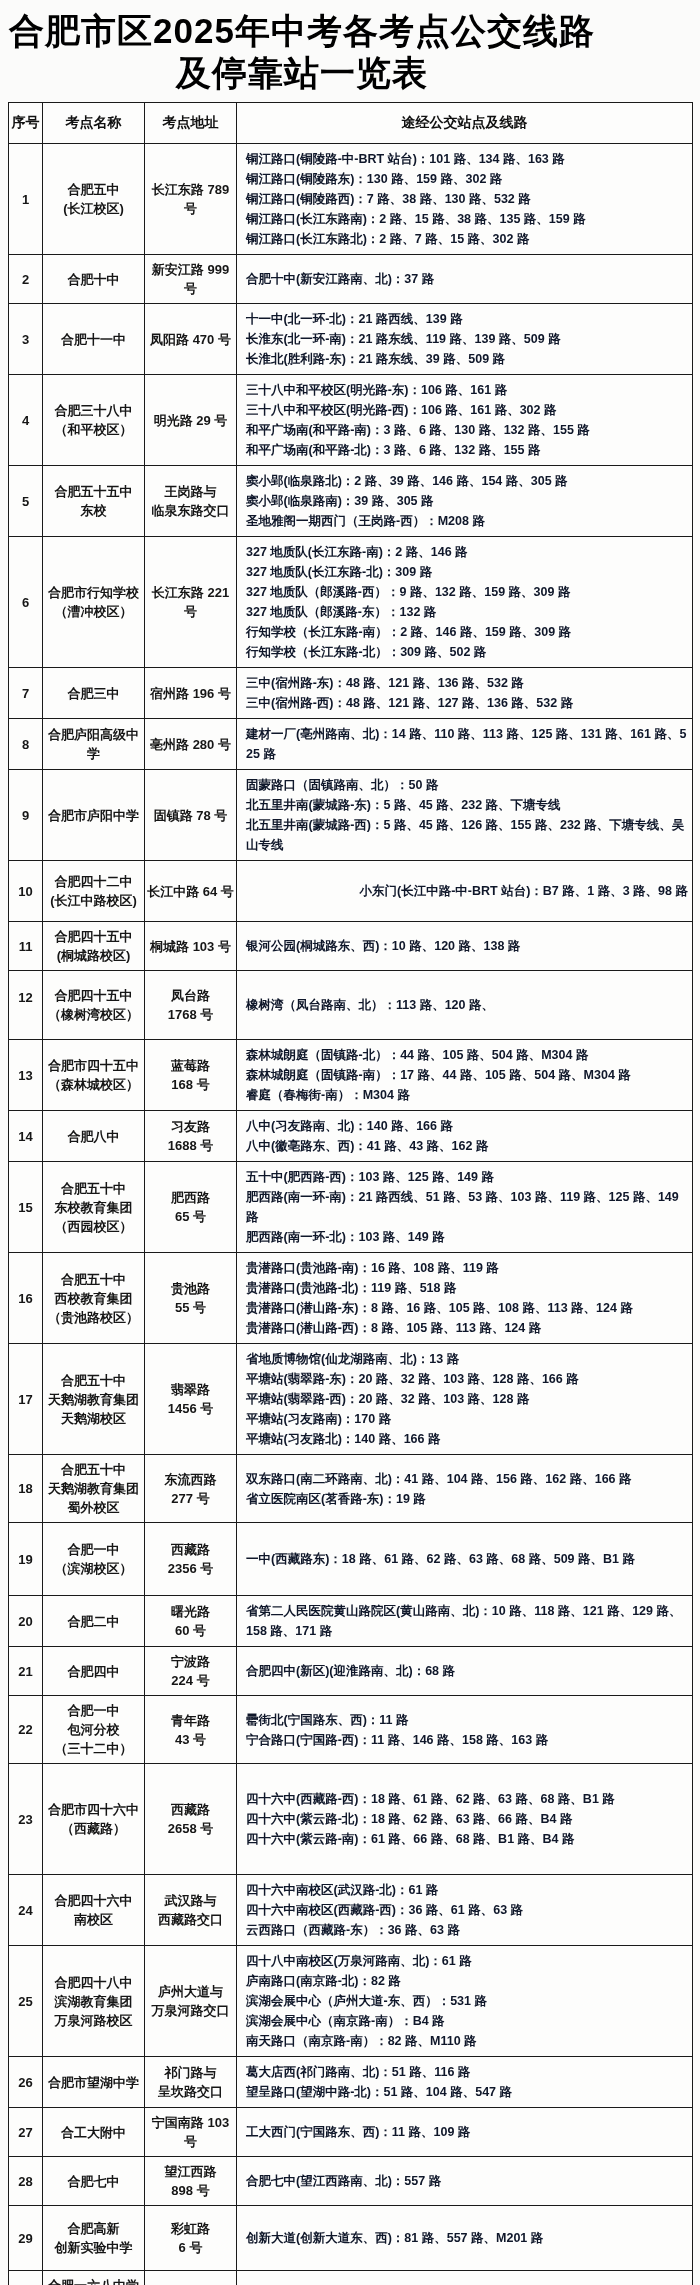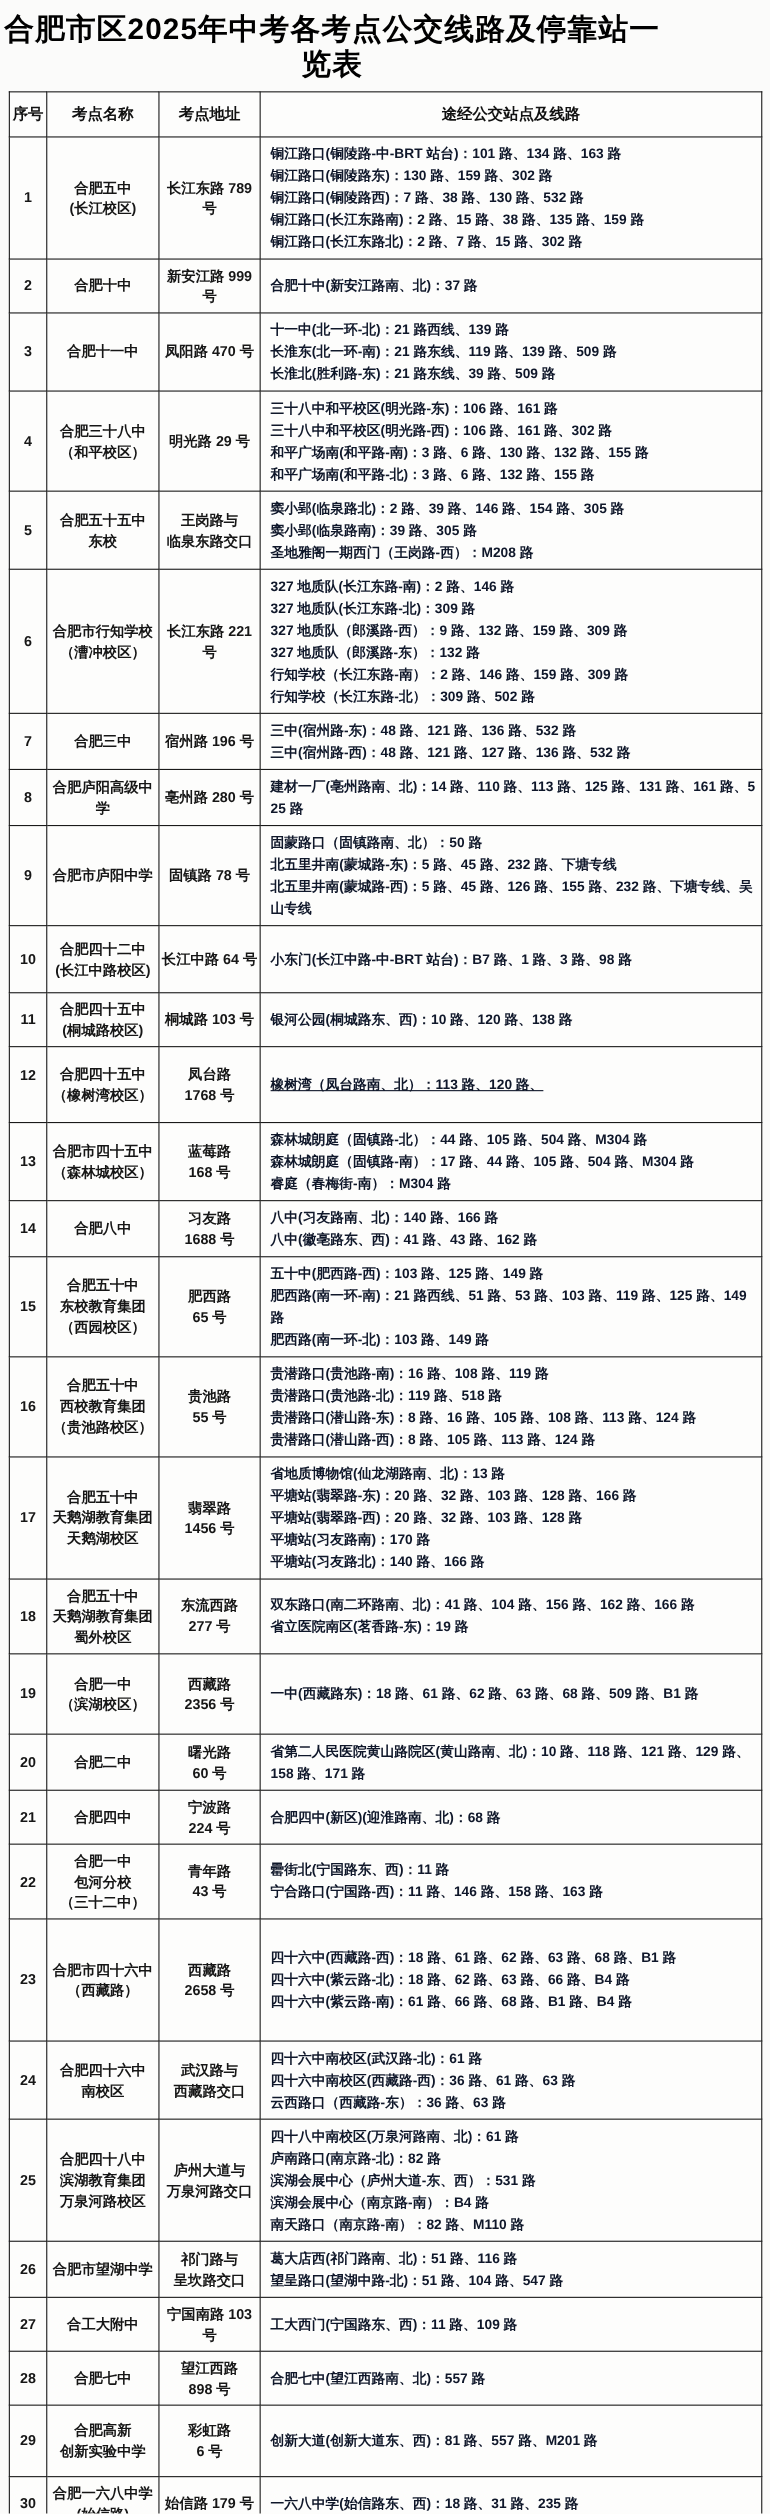--- a/index.html
+++ b/index.html
@@ -8,21 +8,21 @@
     background:#fbfbfa;
     font-family:"Liberation Sans","DejaVu Sans",sans-serif;
     color:#1b1b1b;
     overflow:hidden;
     -webkit-font-smoothing:antialiased;
   }
   .page{width:700px;}
   .title{
     width:604px;
     text-align:center;
-    font-size:27px;
+    font-size:35px;
     font-weight:800;
     letter-spacing:1px;
     color:#000;
     padding:10px 0 8px 0;
     line-height:1.2;
   }
   table{
     border-collapse:collapse;
     table-layout:fixed;
     width:684px;
@@ -238,21 +238,21 @@
           <td class="no" style="padding-bottom: 11px; padding-top: 11px;">
             <div>10</div>
           </td>
           <td class="name" style="padding-bottom: 11px; padding-top: 11px;">
             <div>合肥四十二中</div>
             <div>(长江中路校区)</div>
           </td>
           <td class="addr" style="padding-bottom: 11px; padding-top: 11px;">
             <div>长江中路 64 号</div>
           </td>
-          <td class="routes" style="padding-bottom: 11px; padding-top: 11px;">
+          <td class="routes" style="padding-bottom: 11px; padding-top: 11px; text-align: right;">
             <div class="route-line">小东门(长江中路-中-BRT 站台)：B7 路、1 路、3 路、98 路</div>
           </td>
         </tr>
         <tr>
           <td class="no">
             <div>11</div>
           </td>
           <td class="name">
             <div>合肥四十五中</div>
             <div>(桐城路校区)</div>
@@ -269,21 +269,21 @@
             <div>12</div>
           </td>
           <td class="name" style="padding-bottom: 15px; padding-top: 15px;">
             <div>合肥四十五中</div>
             <div>（橡树湾校区）</div>
           </td>
           <td class="addr" style="padding-bottom: 15px; padding-top: 15px;">
             <div>凤台路</div>
             <div>1768 号</div>
           </td>
-          <td class="routes" style="padding-bottom: 15px; padding-top: 15px; text-decoration: underline;">
+          <td class="routes" style="padding-bottom: 15px; padding-top: 15px;">
             <div class="route-line">橡树湾（凤台路南、北）：113 路、120 路、</div>
           </td>
         </tr>
         <tr>
           <td class="no">
             <div>13</div>
           </td>
           <td class="name">
             <div>合肥市四十五中</div>
             <div>（森林城校区）</div>

